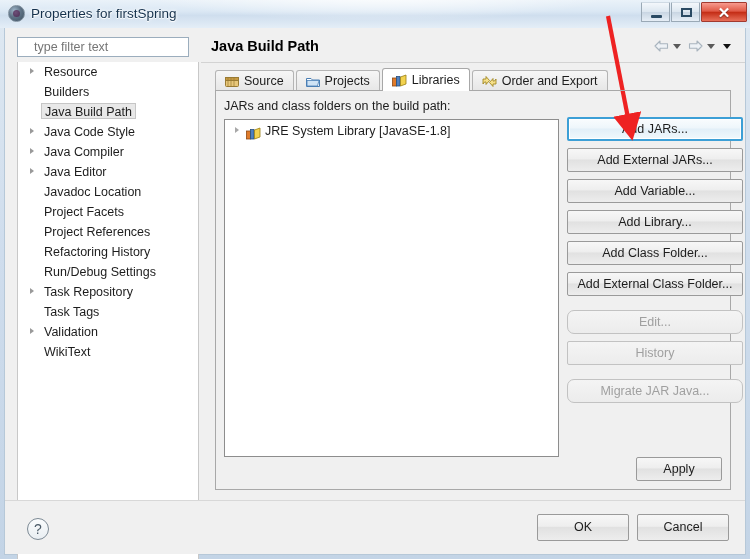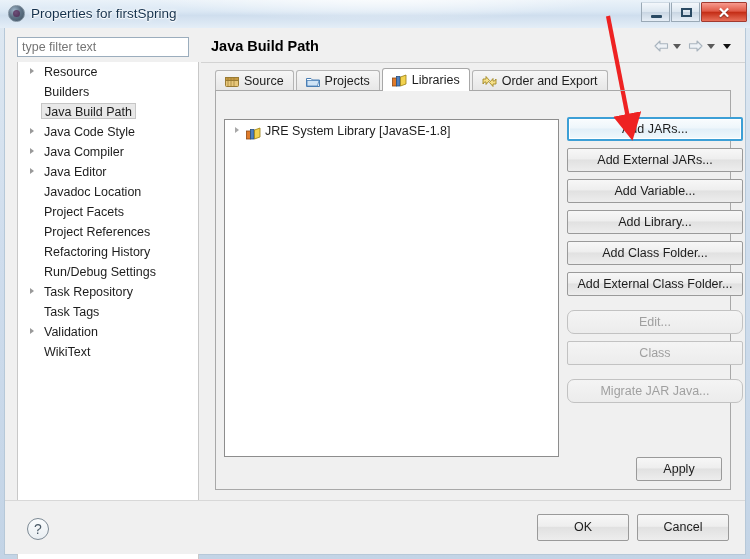--- a/index.html
+++ b/index.html
@@ -62,21 +62,21 @@
     background:#f0f0f0;border:1px solid #b6c8d8;border-top:none;box-sizing:border-box;
   }
   .content{
     position:absolute;left:0;top:0;right:0;height:472px;background:#f0f0f0;
   }
   
   .filter-input{
     position:absolute;left:12px;top:9px;width:172px;height:20px;
     border:1px solid #9badbd;background:#ffffff;box-sizing:border-box;
     font-family:"Liberation Sans",sans-serif;font-size:12.5px;color:#6d6d6d;
-    padding:0 4px;outline:none;
+    padding:0 16px;outline:none;
   }
   .tree{
     position:absolute;left:12px;top:34px;width:182px;height:498px;
     background:#ffffff;border:1px solid #c8c8c8;border-top:none;box-sizing:border-box;
     overflow:hidden;
   }
   .tree-item{
     position:relative;height:20px;line-height:20px;padding-left:26px;
     font-size:12.5px;color:#1d1d1d;white-space:nowrap;
   }
@@ -262,38 +262,39 @@
                   <path d="M1 9 L1 4 L4 4 L4 1.5 L7.5 5.5 L4 9.5 L4 7 L2.5 7 Z" fill="#f6e08a" stroke="#9a7f12" stroke-width="0.8"></path>
                   <path d="M14 4 L14 9 L11 9 L11 11.5 L7.5 7.5 L11 3.5 L11 6 L12.5 6 Z" fill="#f6e08a" stroke="#9a7f12" stroke-width="0.8"></path>
                 </svg>
               </span>
               <span>Order and Export</span>
             </div>
           </div>
         <div class="tab-strip-line"></div>
 
         <div class="tabbody">
+          <div class="tabbody-label">JARs and class folders on the build path:</div>
 
           <div class="jarlist" id="jar-list">
               <div class="jar-row"><span class="arrow"></span><span class="jar-icon"><svg width="15" height="13" viewBox="0 0 15 13">
                     <rect x="0.5" y="4" width="4" height="8" fill="#e07b2a" stroke="#8f4a12" stroke-width="0.8"></rect>
                     <rect x="4.5" y="2.5" width="3.5" height="9.5" fill="#4e80c0" stroke="#27507f" stroke-width="0.8"></rect>
                     <path d="M8.5 12 L8.5 3 L14 1 L14 10 Z" fill="#f2d24f" stroke="#9a7f12" stroke-width="0.8"></path>
                   </svg></span><span>JRE System Library [JavaSE-1.8]</span></div>
             </div>
 
           <div class="sidebtns" id="side-buttons">
               <div class="btn focused">Add JARs...</div>
               <div class="btn">Add External JARs...</div>
               <div class="btn">Add Variable...</div>
               <div class="btn">Add Library...</div>
               <div class="btn">Add Class Folder...</div>
               <div class="btn">Add External Class Folder...</div>
               <div class="btn disabled gap">Edit...</div>
-              <div class="btn disabled">Class</div>
+              <div class="btn disabled">History</div>
               <div class="btn disabled gap">Migrate JAR Java...</div>
             </div>
 
           <div class="apply-wrap">
             <div class="btn apply">Apply</div>
           </div>
         </div>
       </div>
     </div>
 

